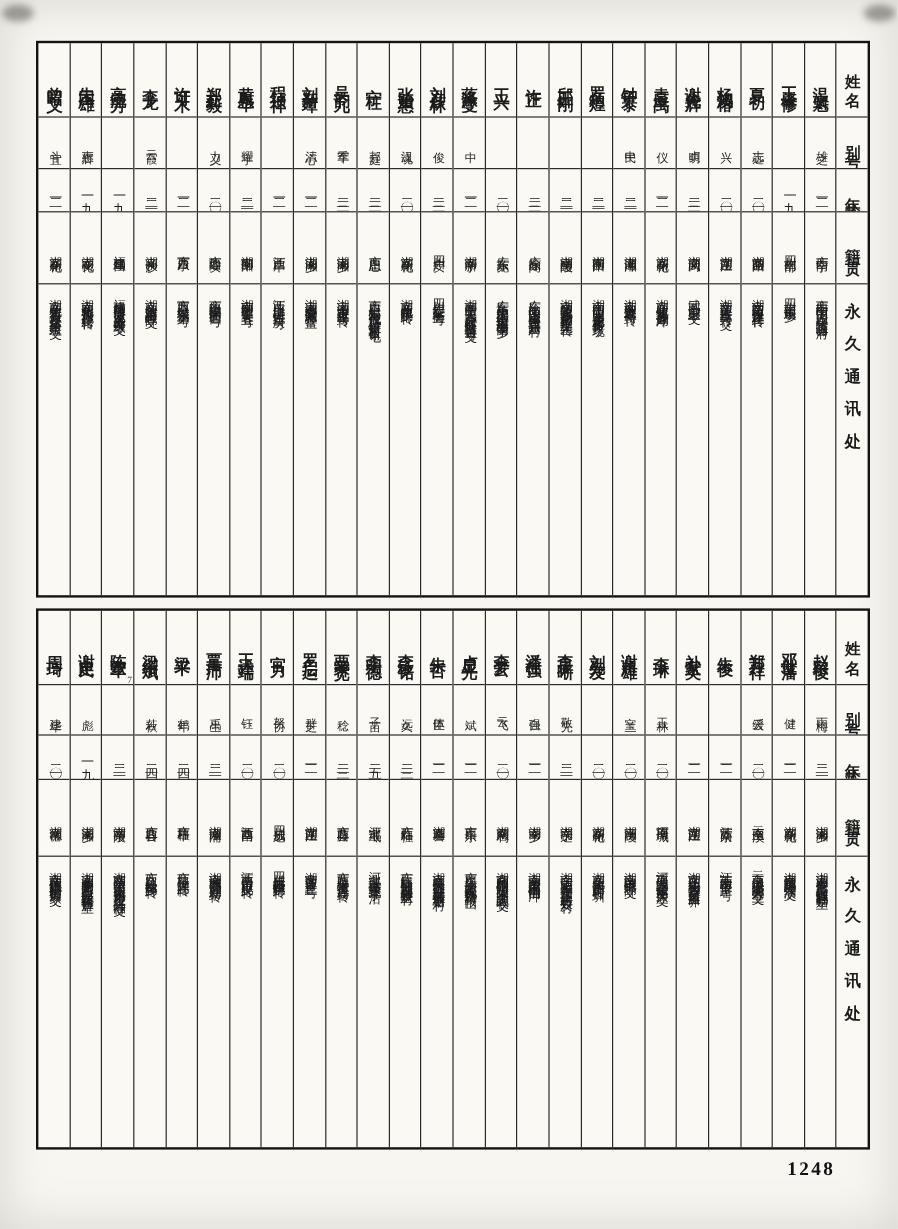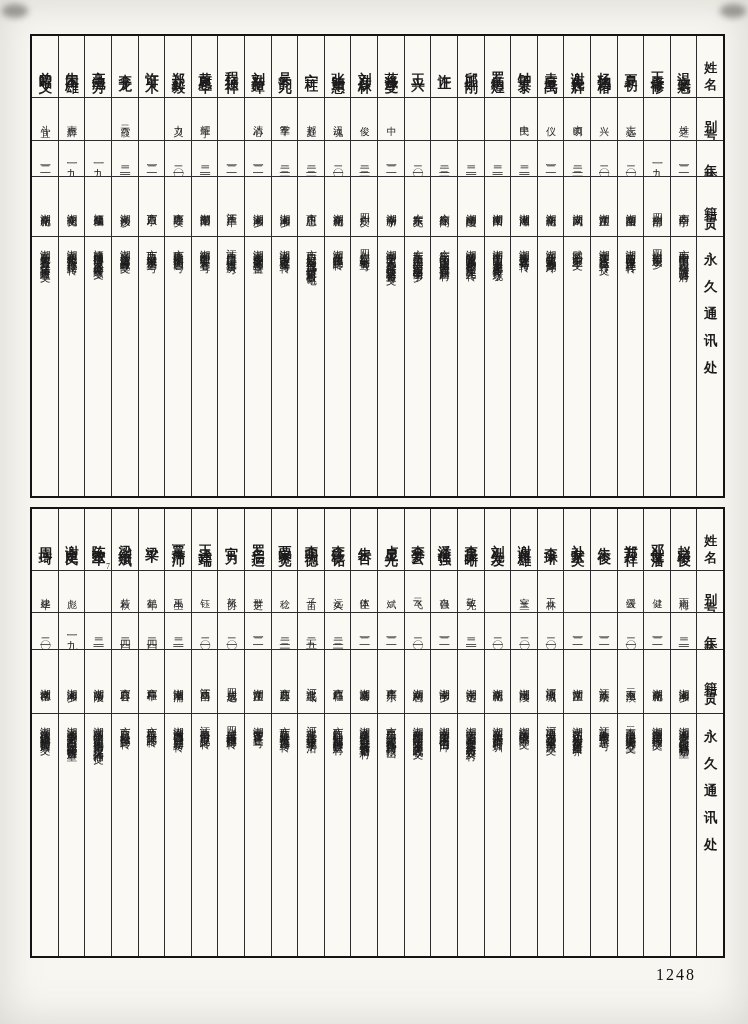--- a/index.html
+++ b/index.html
@@ -57,20 +57,21 @@
   .h-name,.h-alias,.h-age,.h-origin,.h-addr{font-weight:700;font-size:13px;}
   .h-name{letter-spacing:16px;}
   .h-alias{letter-spacing:9px;}
   .h-age{letter-spacing:5px;}
   .h-origin{letter-spacing:10px;}
   .h-addr{letter-spacing:27px;font-size:13.5px;}
   .page-number{
     position:absolute;top:966px;left:656px;
     font-size:16px;letter-spacing:2px;color:#111;
     font-family:"Liberation Serif",serif;
+    font-weight:bold;
   }
   .smudge-tl,.smudge-tr{
     position:absolute;top:4px;width:26px;height:14px;border-radius:50%;
     background:rgba(60,58,52,.45);filter:blur(3px);
   }
   .smudge-tl{left:2px;}
   .smudge-tr{right:2px;}
 </style>
 </head>
 <body>

